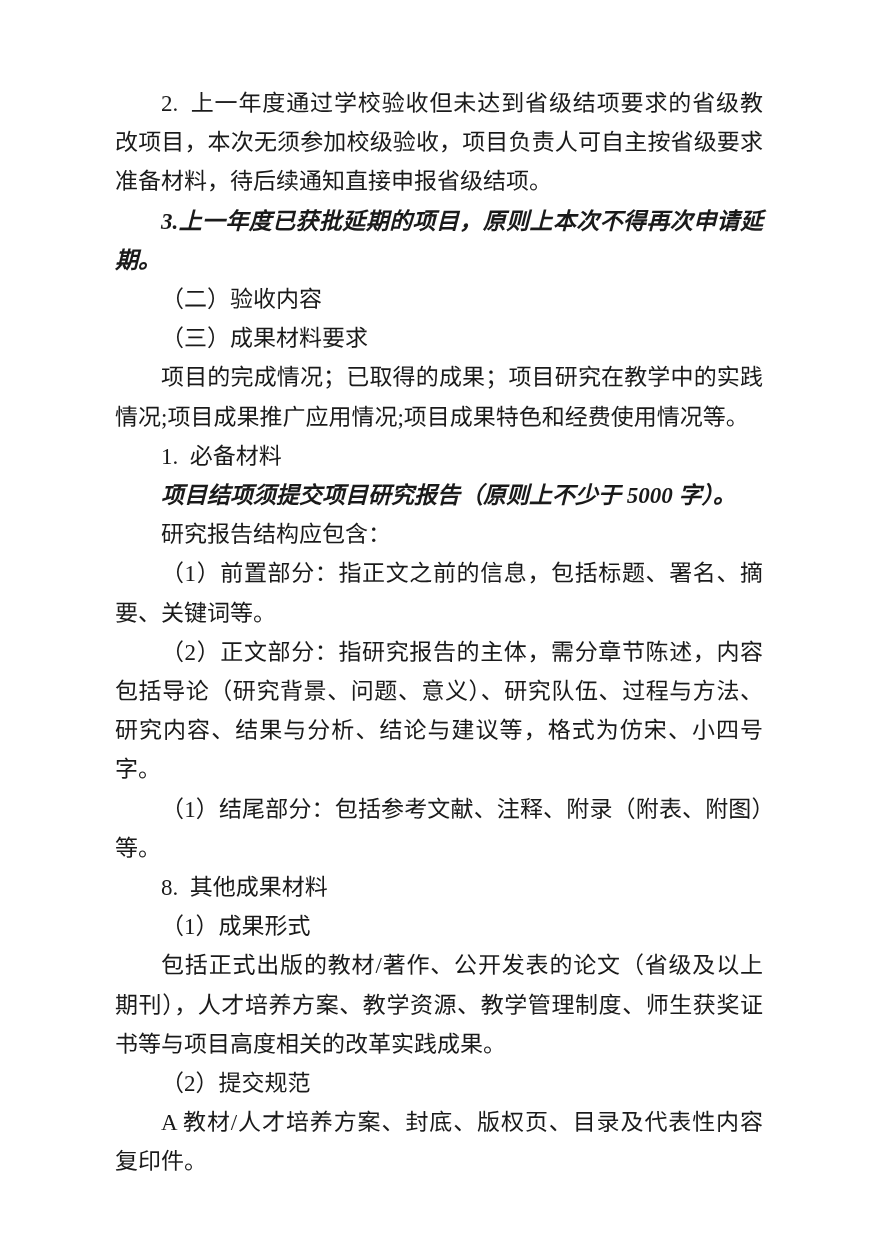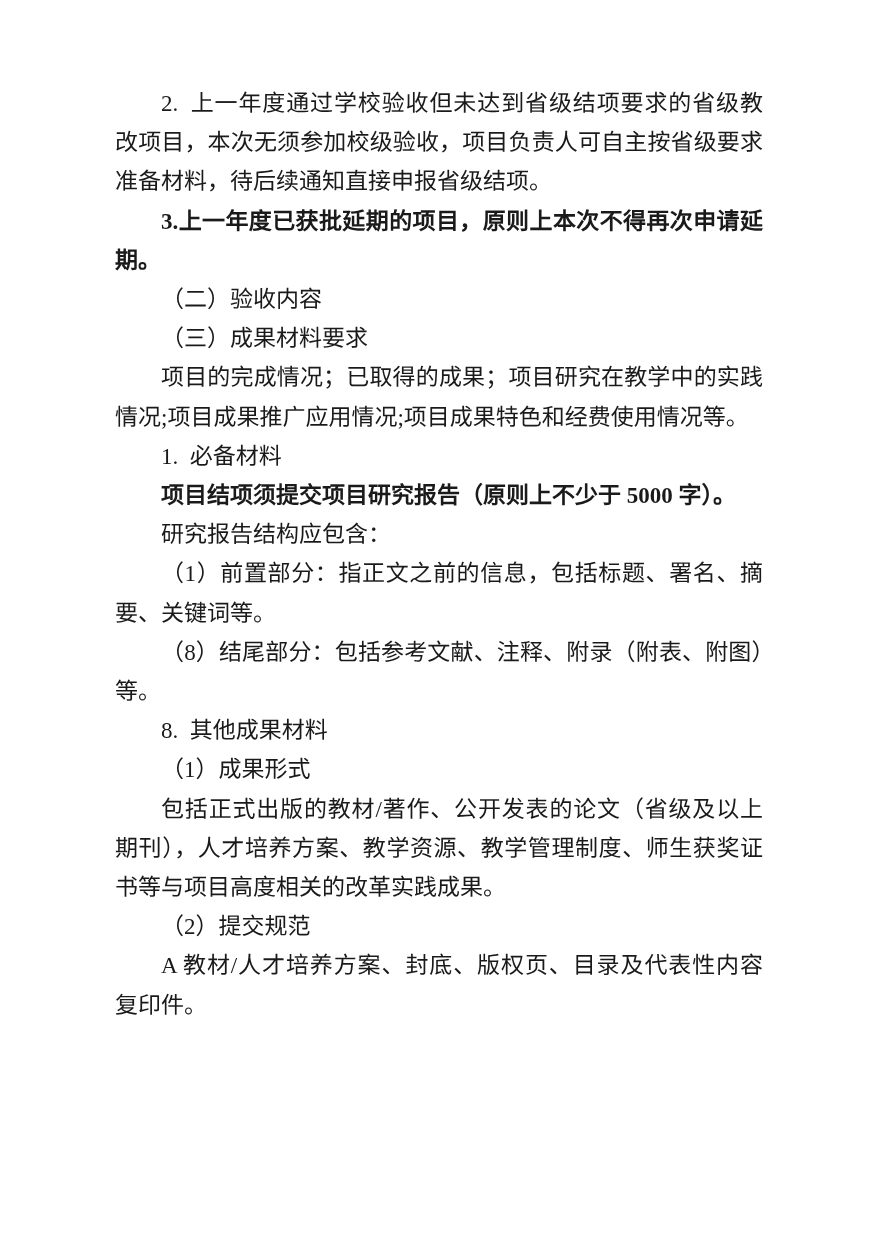--- a/index.html
+++ b/index.html
@@ -29,39 +29,41 @@
     line-break: strict;
   }
   .para {
     margin: 0;
     padding: 0;
     text-indent: 2em;
     font-weight: 400;
   }
   .para.bold {
     font-weight: 700;
+    font-style: italic;
   }
   .para.heading {
     font-weight: 400;
   }
 </style>
 </head>
 <body>
 
 <div class="page">
   <div class="doc-body" style="background: rgb(255, 255, 255); color: rgb(26, 26, 26);">
       <p class="para body">2. 上一年度通过学校验收但未达到省级结项要求的省级教改项目，本次无须参加校级验收，项目负责人可自主按省级要求准备材料，待后续通知直接申报省级结项。</p>
       <p class="para bold">3.上一年度已获批延期的项目，原则上本次不得再次申请延期。</p>
       <p class="para heading">（二）验收内容</p>
       <p class="para heading">（三）成果材料要求</p>
       <p class="para body">项目的完成情况；已取得的成果；项目研究在教学中的实践情况;项目成果推广应用情况;项目成果特色和经费使用情况等。</p>
       <p class="para body">1. 必备材料</p>
       <p class="para bold">项目结项须提交项目研究报告（原则上不少于 5000 字）。</p>
       <p class="para body">研究报告结构应包含：</p>
       <p class="para body">（1）前置部分：指正文之前的信息，包括标题、署名、摘要、关键词等。</p>
-      <p class="para body">（8）结尾部分：包括参考文献、注释、附录（附表、附图）等。</p>
+      <p class="para body">（2）正文部分：指研究报告的主体，需分章节陈述，内容包括导论（研究背景、问题、意义）、研究队伍、过程与方法、研究内容、结果与分析、结论与建议等，格式为仿宋、小四号字。</p>
+      <p class="para body">（1）结尾部分：包括参考文献、注释、附录（附表、附图）等。</p>
       <p class="para body">8. 其他成果材料</p>
       <p class="para body">（1）成果形式</p>
       <p class="para body">包括正式出版的教材/著作、公开发表的论文（省级及以上期刊），人才培养方案、教学资源、教学管理制度、师生获奖证书等与项目高度相关的改革实践成果。</p>
       <p class="para body">（2）提交规范</p>
       <p class="para body">A 教材/人才培养方案、封底、版权页、目录及代表性内容复印件。</p>
     </div>
 </div>
 
 </body></html>

